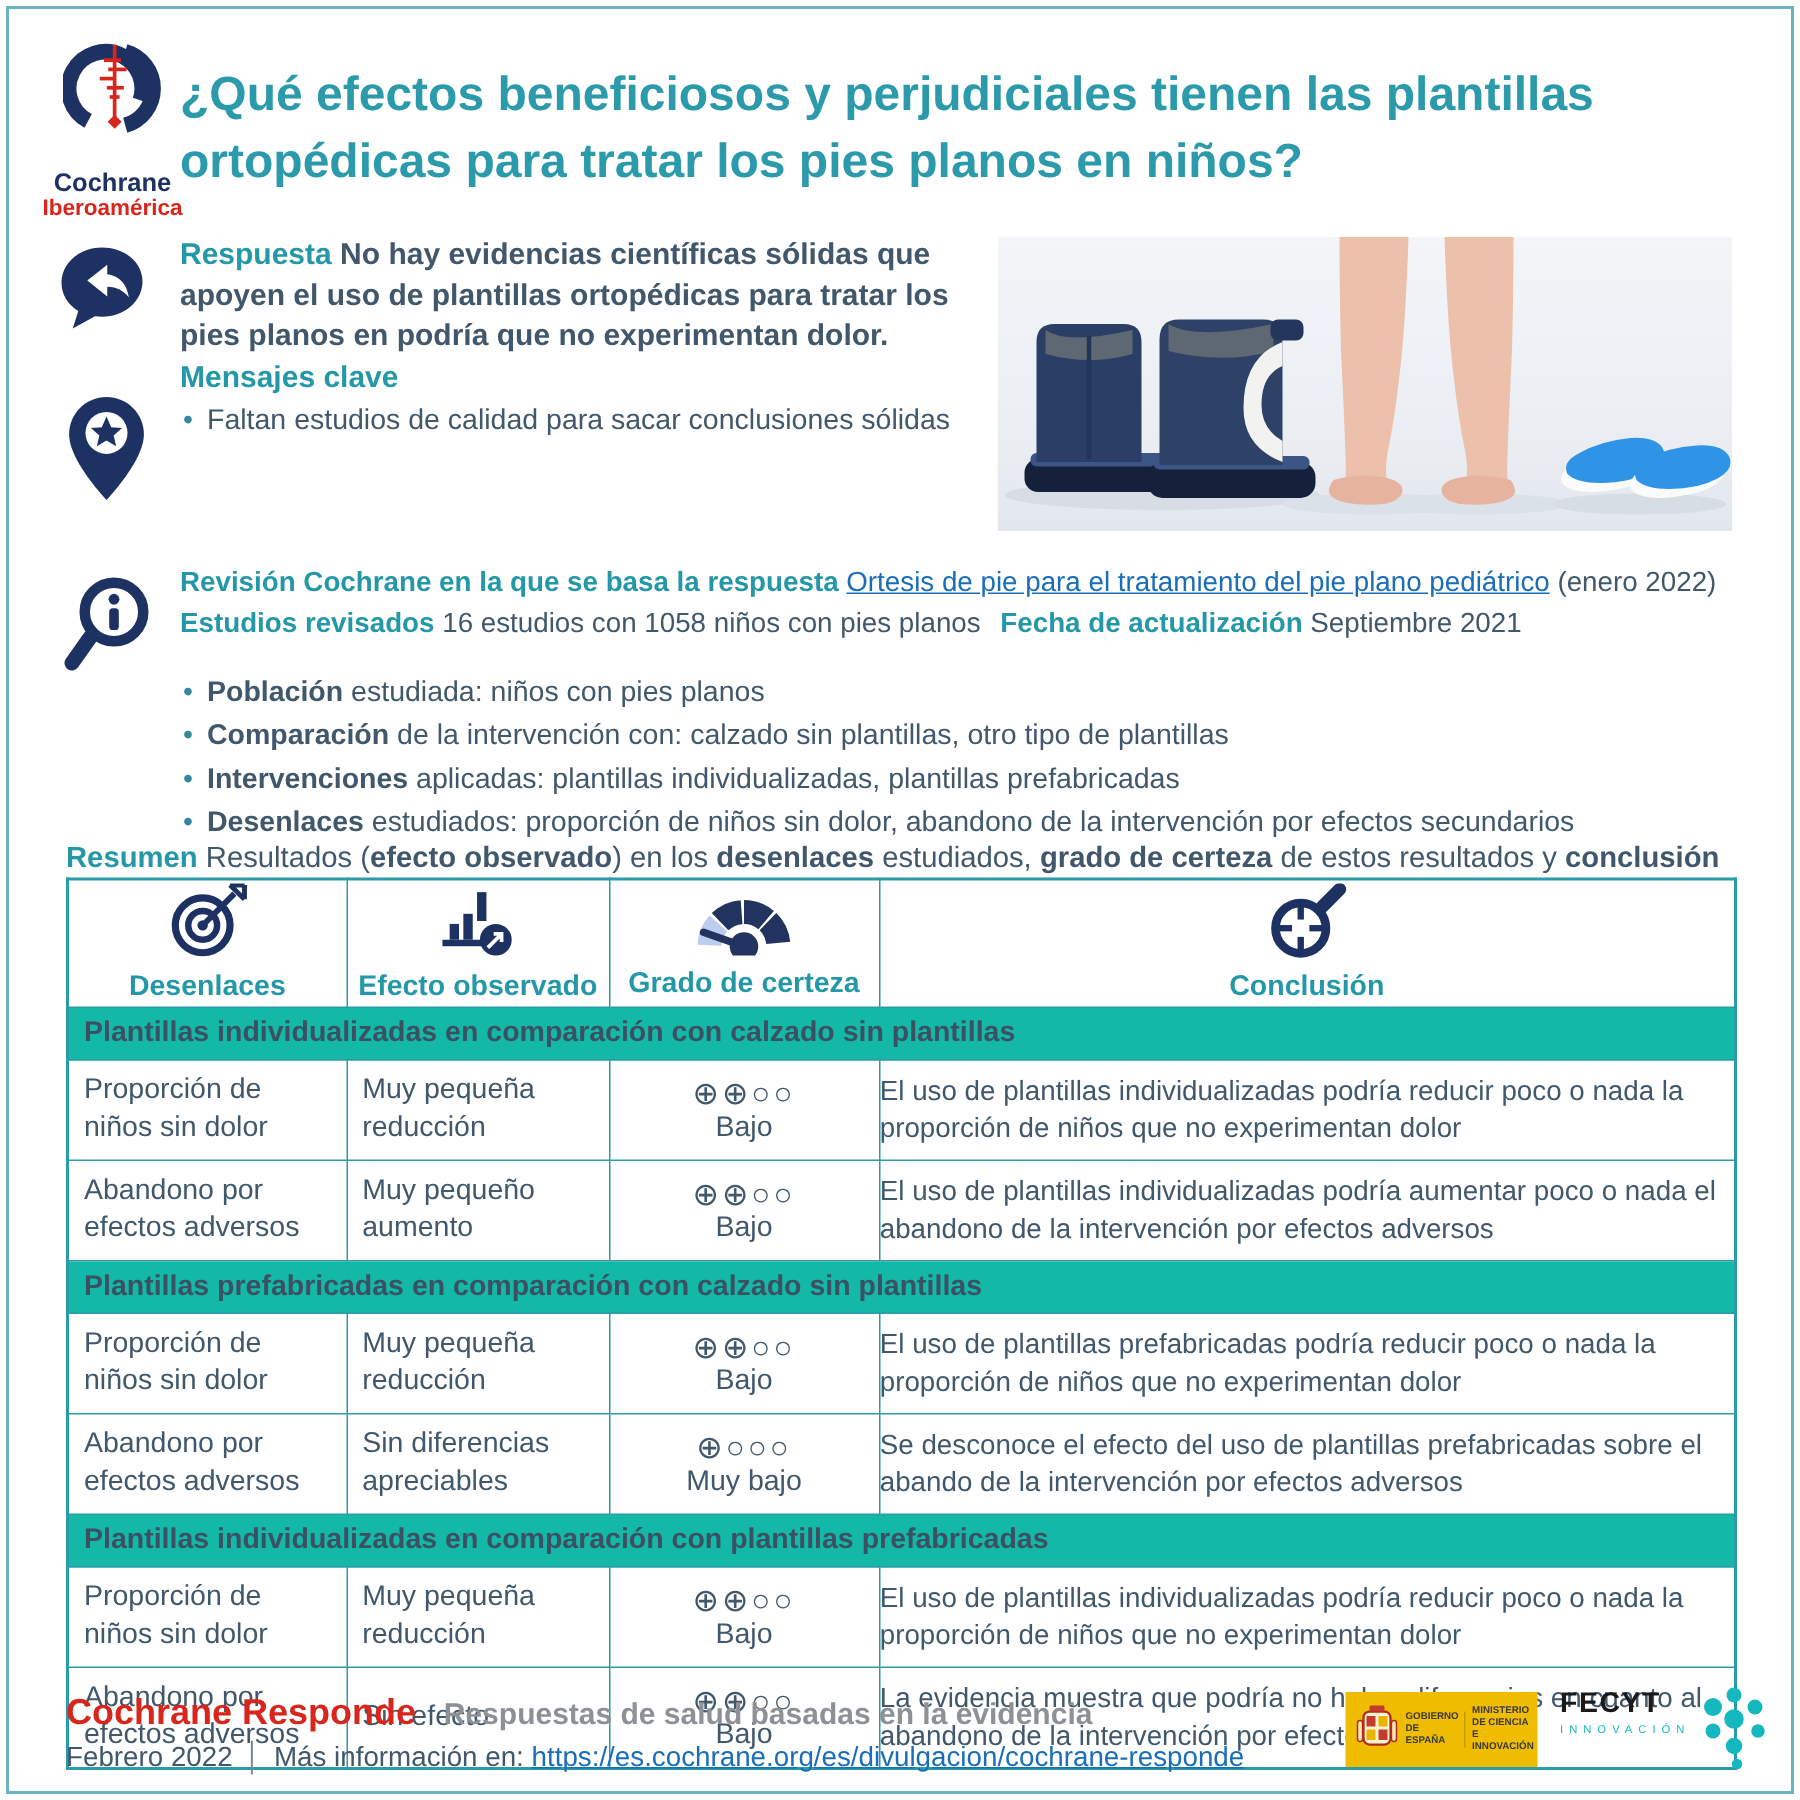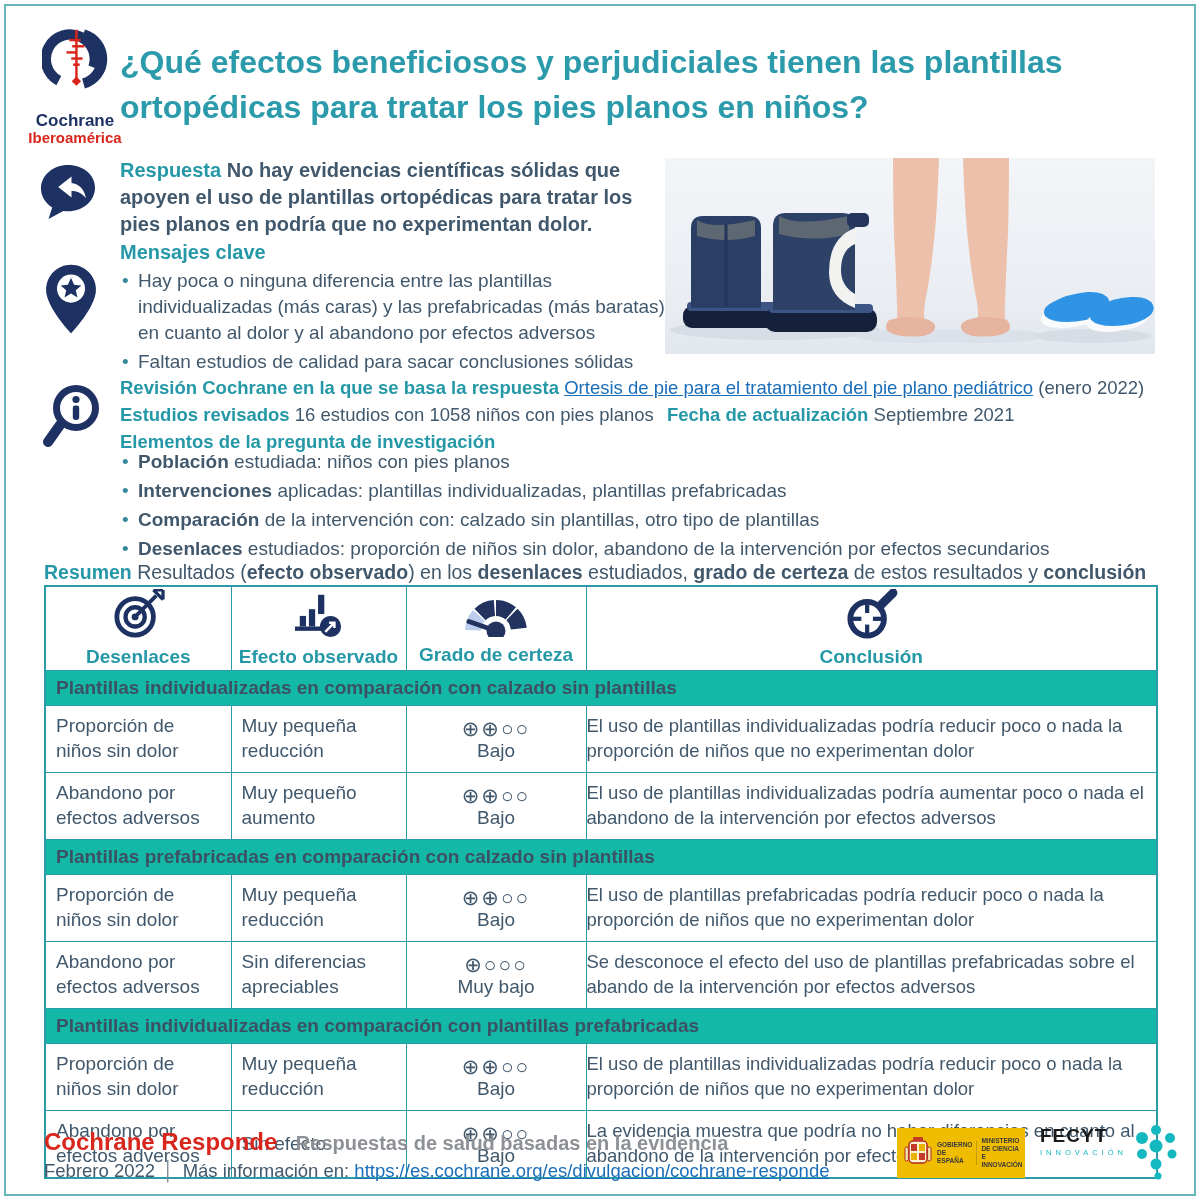--- a/index.html
+++ b/index.html
@@ -101,21 +101,20 @@
     <span class="teal">Respuesta</span><span> No hay evidencias científicas sólidas que apoyen el uso de plantillas ortopédicas para tratar los pies planos en podría que no experimentan dolor.</span>
   </div>
 
   <div class="km-head">Mensajes clave</div>
   <svg class="icon-abs" style="left:44px;top:262px" width="54" height="74" viewBox="0 0 52 70">
     <path d="M26 2C12.7 2 2 12.7 2 26c0 17 24 42 24 42s24-25 24-42C50 12.7 39.3 2 26 2z" fill="#1d3263"></path>
     <circle cx="26" cy="25" r="13.5" fill="#ffffff"></circle>
     <polygon fill="#1d3263" points="26,14.5 29,21.3 36,21.9 30.6,26.6 32.2,33.6 26,29.8 19.8,33.6 21.4,26.6 16,21.9 23,21.3"></polygon>
   </svg>
   <div class="km-list">
-    <div class="bullet">Hay poca o ninguna diferencia entre las plantillas individualizadas (más caras) y las prefabricadas (más baratas) en cuanto al dolor y al abandono por efectos adversos</div>
     <div class="bullet">Faltan estudios de calidad para sacar conclusiones sólidas</div>
   </div>
 
   <div class="photo">
     <svg width="490" height="196" viewBox="0 0 490 196">
       <defs>
         <linearGradient id="pbg" x1="0" y1="0" x2="0" y2="1">
           <stop offset="0" stop-color="#f3f5f8"></stop>
             <stop offset="0.75" stop-color="#e9edf2"></stop>
             <stop offset="1" stop-color="#e2e7ee"></stop>
@@ -170,28 +169,25 @@
   </svg>
   <div class="rev">
     <div>
       <b class="lbl">Revisión Cochrane en la que se basa la respuesta</b>
       <a class="link">Ortesis de pie para el tratamiento del pie plano pediátrico</a><span> (enero 2022)</span>
     </div>
     <div>
       <b class="lbl">Estudios revisados</b><span> 16 estudios con 1058 niños con pies planos</span>
       <b class="lbl" style="margin-left:8px">Fecha de actualización</b><span> Septiembre 2021</span>
     </div>
-    <div>
-      <b class="lbl">Elementos de la pregunta de investigación</b>
-    </div>
   </div>
   <div class="elem-list">
     <div class="bullet"><b>Población</b><span> estudiada: niños con pies planos</span></div>
+    <div class="bullet"><b>Comparación</b><span> de la intervención con: calzado sin plantillas, otro tipo de plantillas</span></div>
     <div class="bullet"><b>Intervenciones</b><span> aplicadas: plantillas individualizadas, plantillas prefabricadas</span></div>
-    <div class="bullet"><b>Comparación</b><span> de la intervención con: calzado sin plantillas, otro tipo de plantillas</span></div>
     <div class="bullet"><b>Desenlaces</b><span> estudiados: proporción de niños sin dolor, abandono de la intervención por efectos secundarios</span></div>
   </div>
 
   <div class="resumen">
     <b class="teal">Resumen</b><span>  Resultados (</span><b>efecto observado</b><span>) en los </span><b>desenlaces</b><span> estudiados, </span><b>grado de certeza</b><span> de estos resultados y </span><b>conclusión</b>
   </div>
 
   <table class="sum">
     <colgroup>
         <col style="width:186px">

